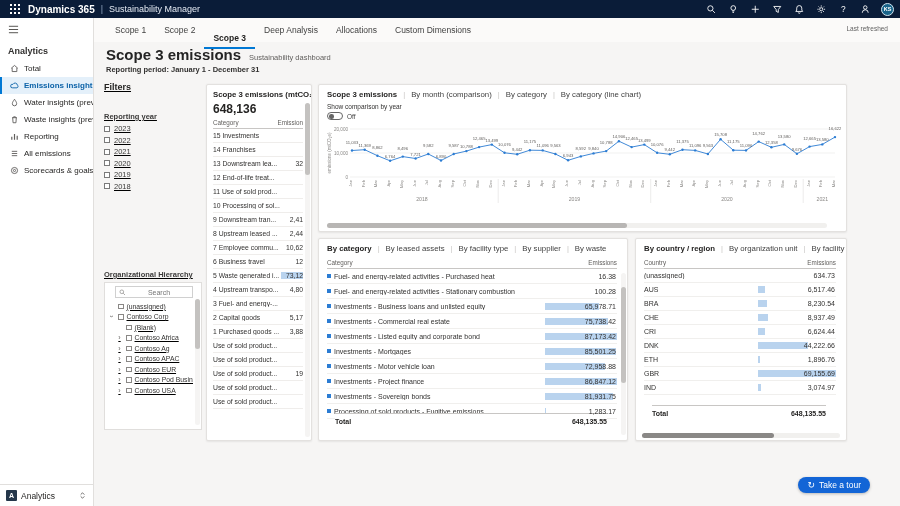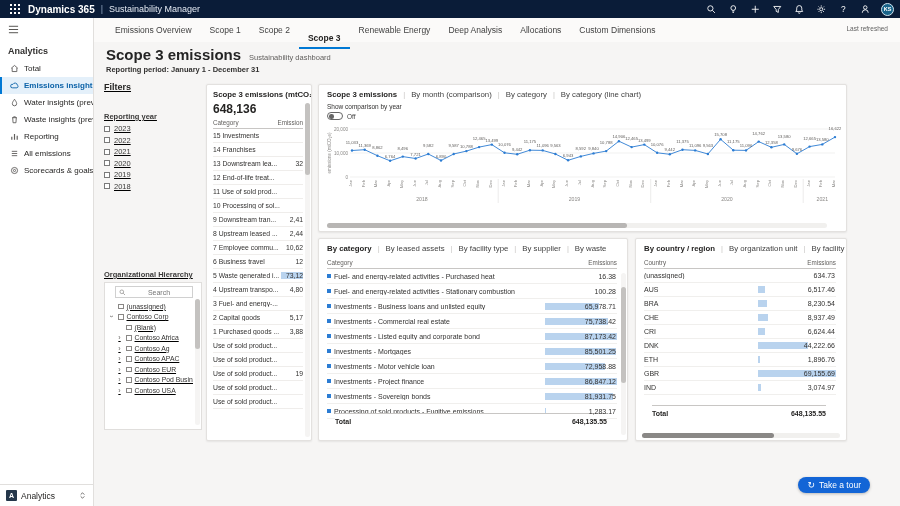--- a/index.html
+++ b/index.html
@@ -257,25 +257,23 @@
       <span class="area-tile">A</span>
       <span class="area-label">Analytics</span>
       <svg viewBox="0 0 10 10">
           <path d="M3 4 L5 2 L7 4 M3 6 L5 8 L7 6" fill="none" stroke="currentColor"></path>
         </svg>
     </div>
   </aside>
 
   <div class="main">
     <div class="tabstrip">
-        <div class="tab">Emissions Overview</div>
         <div class="tab">Scope 1</div>
         <div class="tab">Scope 2</div>
         <div class="tab sel">Scope 3</div>
-        <div class="tab">Renewable Energy</div>
         <div class="tab">Deep Analysis</div>
         <div class="tab">Allocations</div>
         <div class="tab">Custom Dimensions</div>
       </div>
     <span class="last-refreshed">Last refreshed</span>
 
     <div class="page-header">
       <div class="title-row">
         <span class="page-title">Scope 3 emissions</span>
         <span class="page-subtitle">Sustainability dashboard</span>

